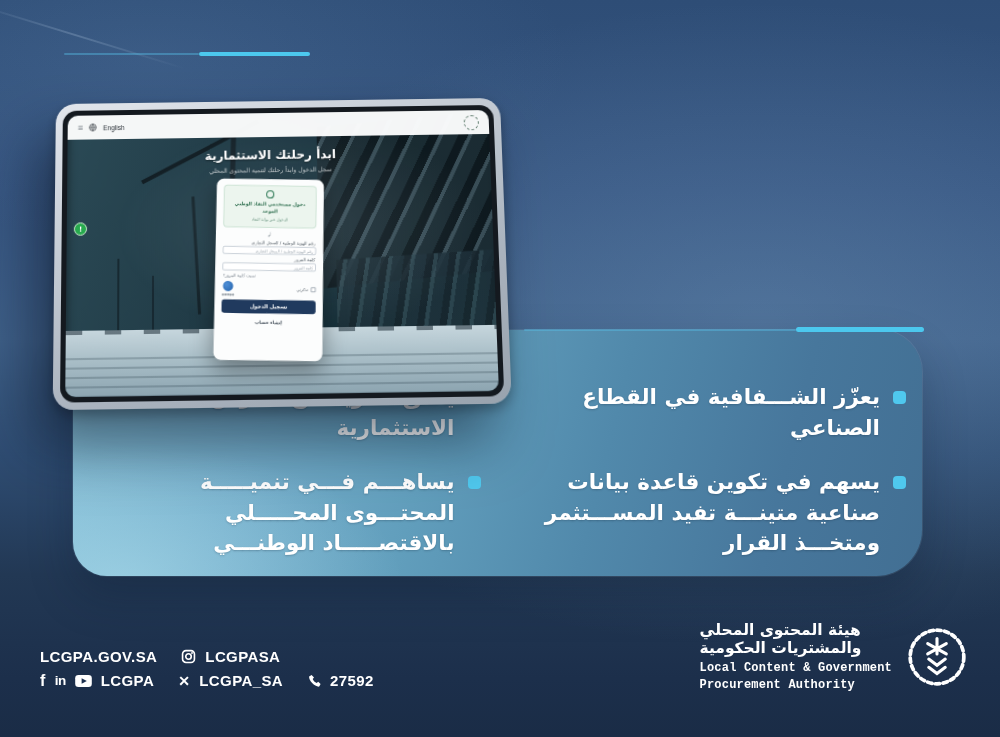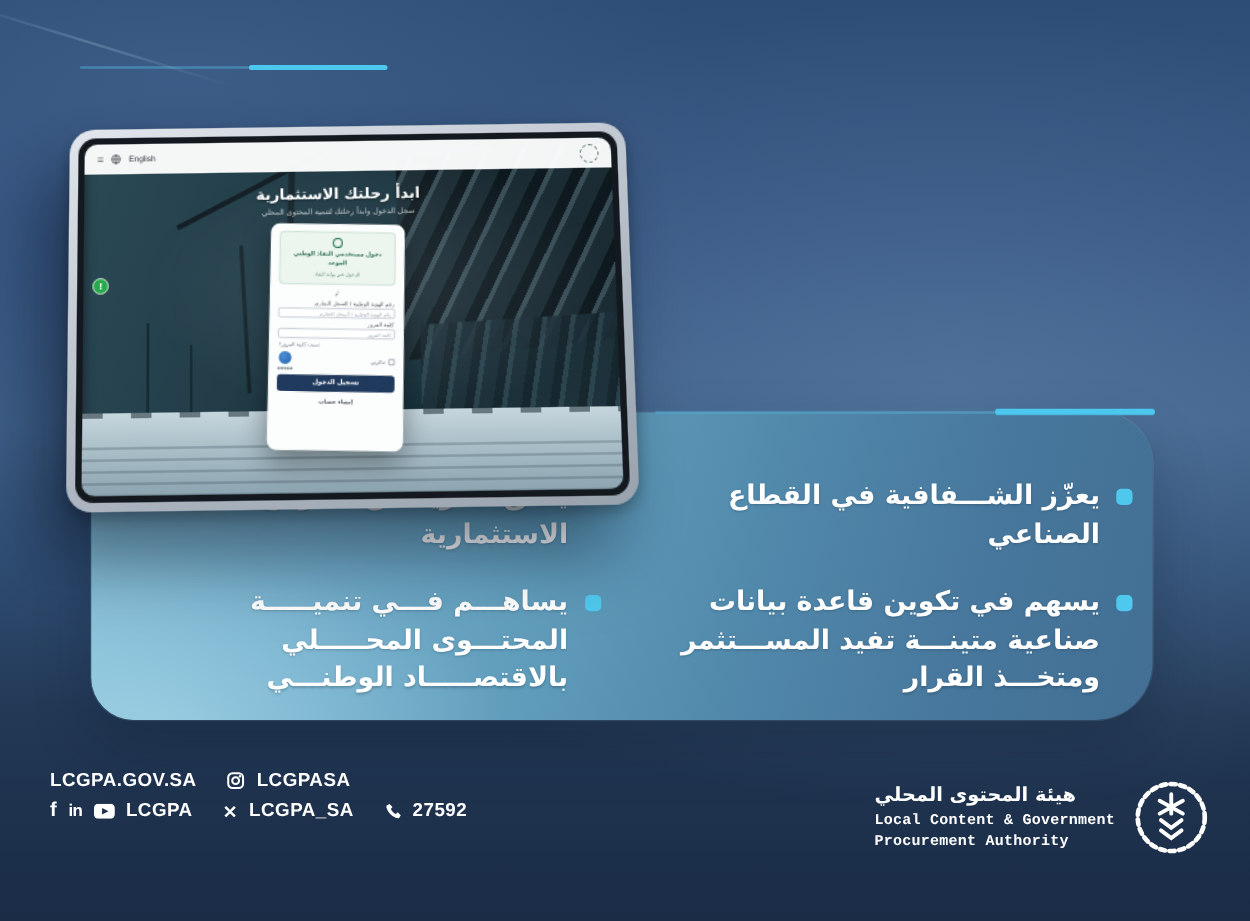--- a/index.html
+++ b/index.html
@@ -120,21 +120,21 @@
   .captcha-txt{ font-size:2.8px; color:#8b949c; margin-top:1px; }
   .submit-btn{ background:#203a5e; color:#fff; text-align:center; font-size:5px; font-weight:bold;
     padding:3.5px 0; border-radius:2.5px; margin-top:3px; }
   .create-acc{ text-align:center; font-size:4.4px; color:#3d4854; margin-top:6px; font-weight:bold; }
 
   .badge-green{ position:absolute; left:7px; top:106px; z-index:6; width:13px; height:13px;
     border-radius:50%; background:#27aa4e; border:1px solid #cdeccf;
     display:flex; align-items:center; justify-content:center; color:#fff; font-size:7px; font-weight:bold; }
 
   
-  .footer-left{ position:absolute; left:40px; top:614px; z-index:2; color:#fff;
+  .footer-left{ position:absolute; left:40px; top:646px; z-index:2; color:#fff;
     font-family:"Liberation Sans",sans-serif; font-weight:bold; font-size:15px; letter-spacing:0.4px; }
   .f-row{ display:flex; align-items:center; gap:9px; height:21px; }
   .f-row + .f-row{ margin-top:3px; }
   .sp{ width:6px; }
   .glyph-f{ font-size:16px; line-height:1; }
   .glyph-in{ font-size:13.5px; letter-spacing:-0.5px; line-height:1; }
   .glyph-x{ font-size:14px; font-weight:bold; line-height:1; }
   .icon{ display:inline-flex; }
 
   .footer-right{ position:absolute; right:30px; top:621px; z-index:2; display:flex; align-items:center; gap:12px; color:#fff; }
@@ -277,20 +277,21 @@
             <path d="M4.6 1.1 L7 3.5 L5.7 5.1 C6.4 6.9 7.9 8.4 9.7 9.1 L11.2 7.8 L13.6 10.1 L12.2 12.6 C8.1 13.1 1.6 6.8 2.1 2.6 Z" fill="#fff"></path>
           </svg>
       </span>
       <span>27592</span>
     </div>
   </div>
 
   <div class="footer-right">
     <div class="auth-text">
       <div class="auth-ar">هيئة المحتوى المحلي</div>
+      <div class="auth-ar">والمشتريات الحكومية</div>
       <div class="auth-en">Local Content &amp; Government</div>
       <div class="auth-en">Procurement Authority</div>
     </div>
     <span class="icon">
       <svg width="66" height="66" viewBox="0 0 64 64">
         <circle cx="32" cy="32" r="26" fill="none" stroke="#fff" stroke-width="3.6" stroke-dasharray="4.2 3.4" stroke-linecap="round"></circle>
         <g stroke="#fff" stroke-width="3" stroke-linecap="round" fill="none">
           <path d="M23 19 L41 29 M41 19 L23 29 M32 14 L32 29"></path>
           <path d="M24 34 L32 40 L40 34"></path>
           <path d="M24 42 L32 48 L40 42"></path>

